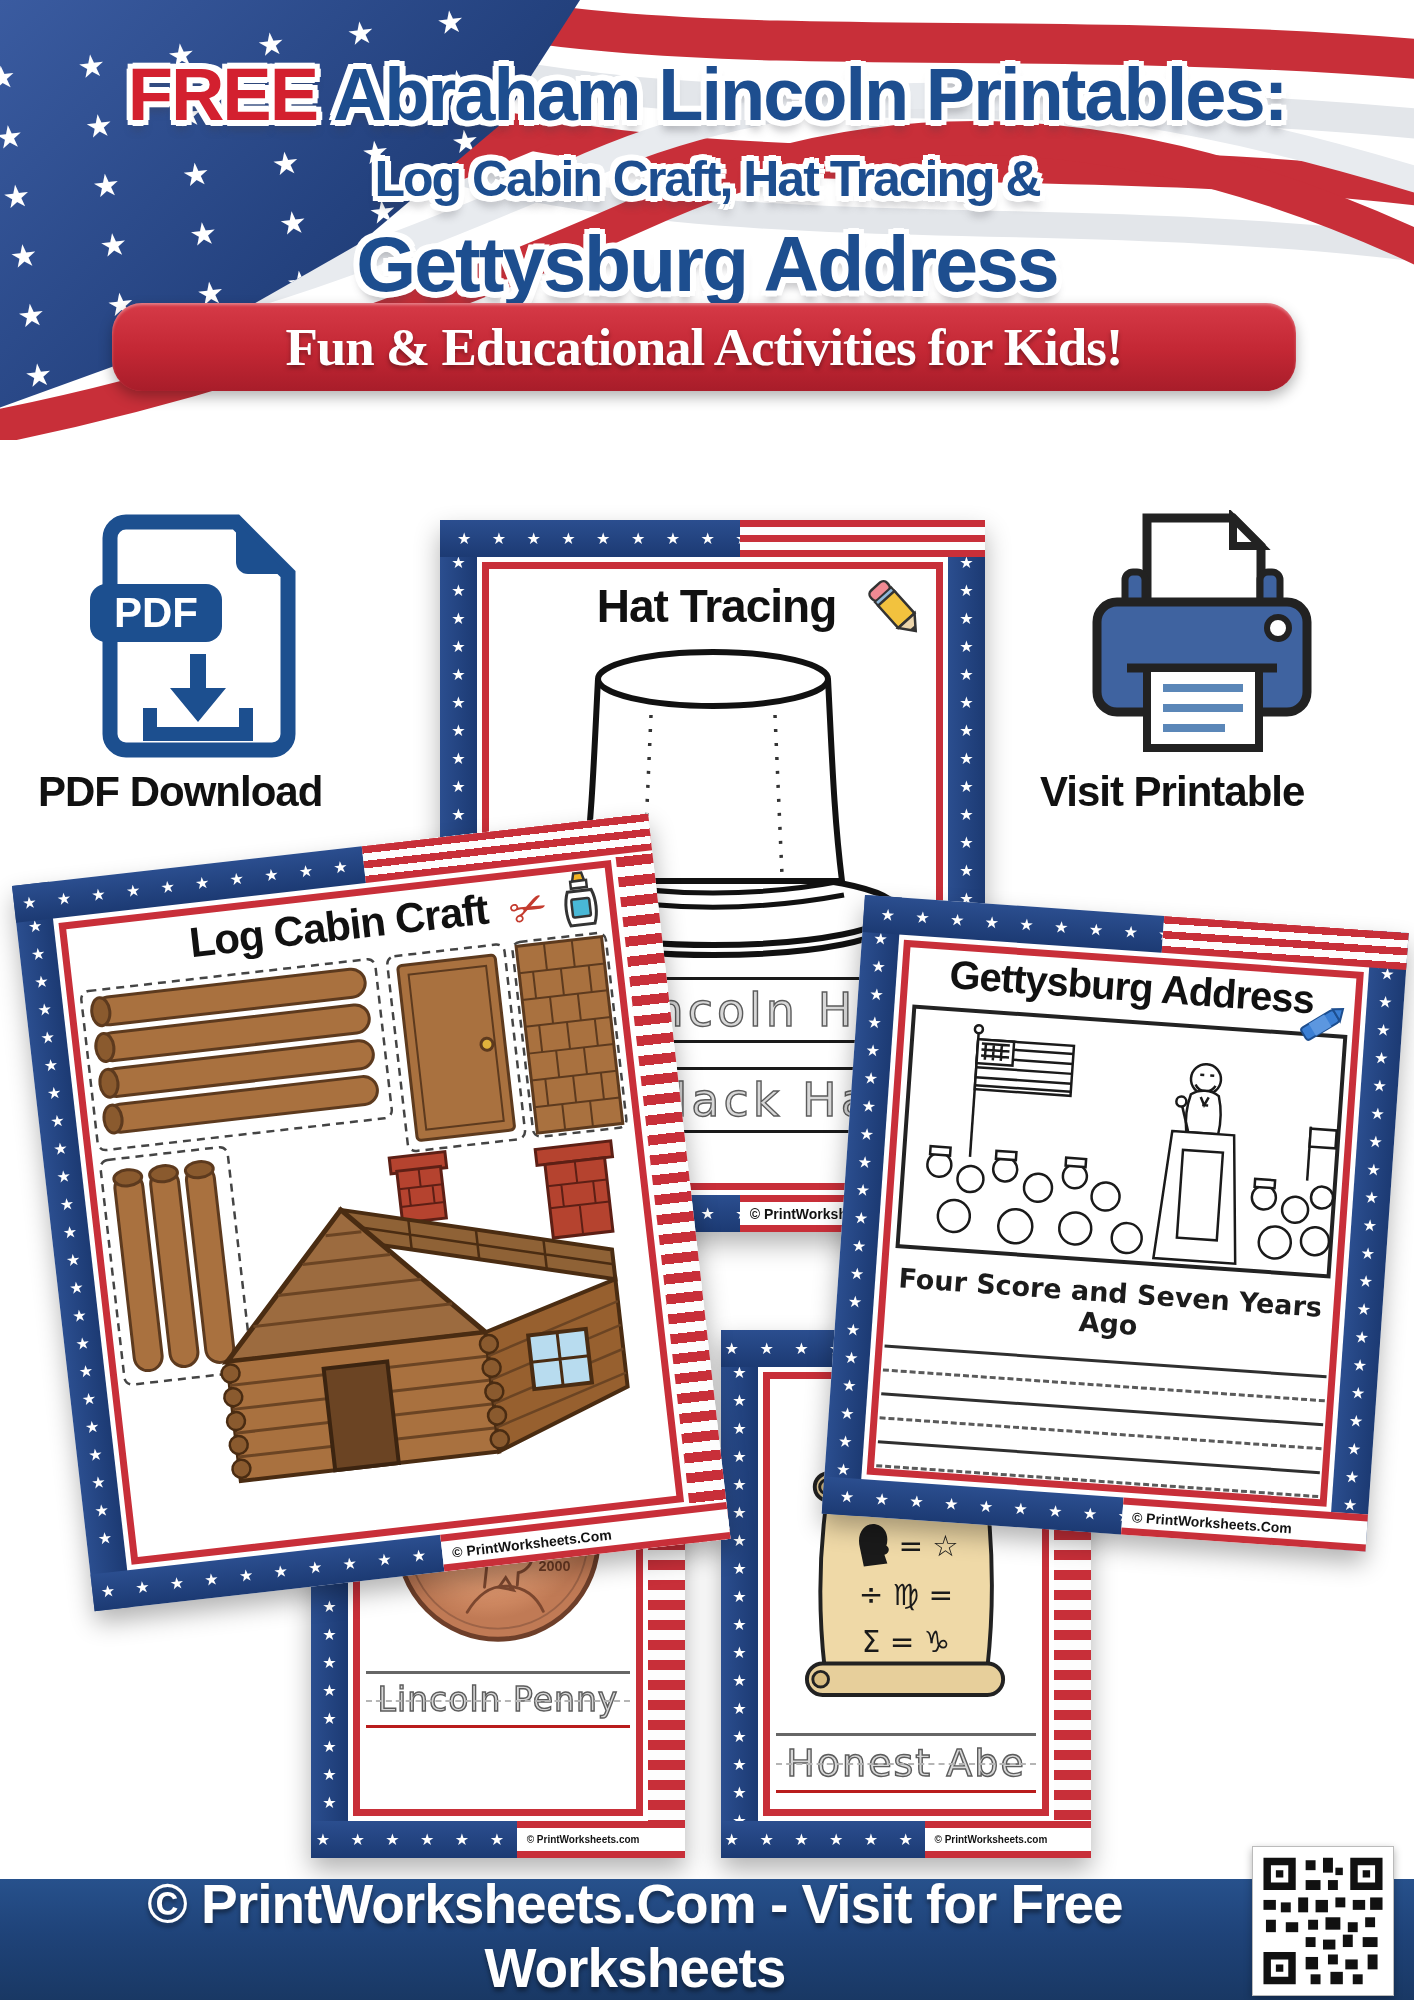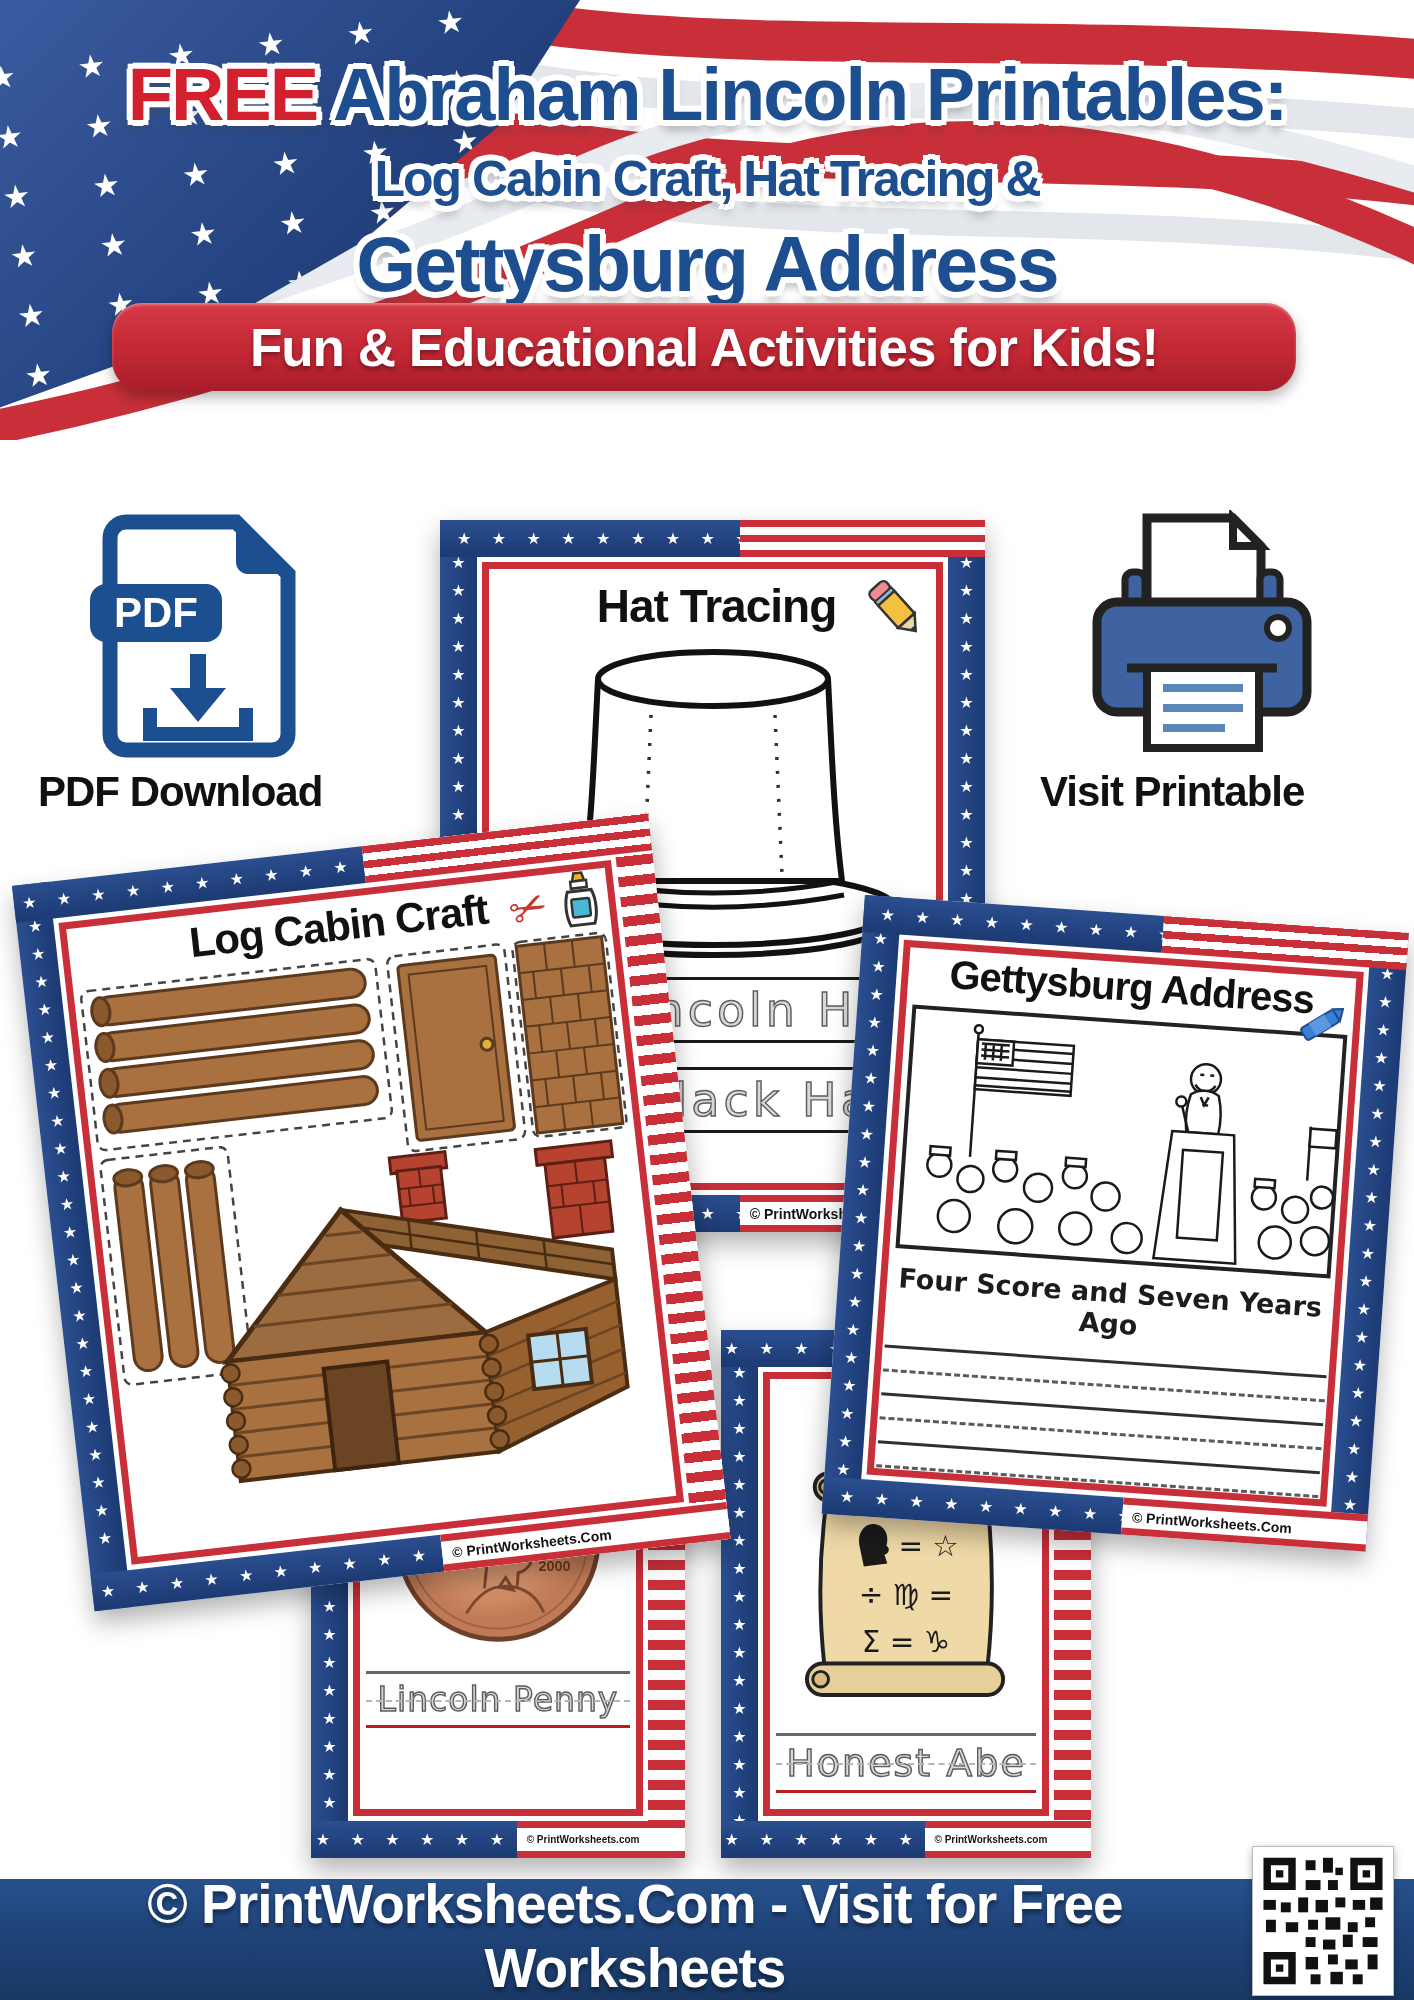--- a/index.html
+++ b/index.html
@@ -20,21 +20,21 @@
     color:#1d4e8f;
     text-shadow:-5px -5px 0 #fff,5px -5px 0 #fff,-5px 5px 0 #fff,5px 5px 0 #fff,
       -6px 0 0 #fff,6px 0 0 #fff,0 -6px 0 #fff,0 6px 0 #fff,0 10px 8px rgba(60,60,70,.35);}
   #hl1{top:58px;font-size:74px;}
   #hl2{top:154px;font-size:50px;}
   #hl3{top:226px;font-size:77px;}
   .free{color:#d3202f;}
   #banner{position:absolute;left:112px;top:303px;width:1184px;height:88px;z-index:3;
     background:linear-gradient(180deg,#d63a47 0%,#c32734 55%,#a81d2a 100%);
     border-radius:30px;box-shadow:0 6px 14px rgba(0,0,0,.3), inset 0 2px 3px rgba(255,255,255,.35);
-    display:flex;align-items:center;justify-content:center;}
+    display:flex;align-items:center;justify-content:center;font-family:Liberation Serif, serif;}
   #banner span{color:#fff;font-size:53px;font-weight:bold;letter-spacing:-1px;
     text-shadow:0 3px 4px rgba(0,0,0,.35);}
 
   
   .badge-label{position:absolute;font-size:42px;font-weight:bold;color:#111;
     letter-spacing:-1px;}
 
   
   .card{position:absolute;background:#fff;box-shadow:0 12px 24px rgba(0,0,0,.30);}
   .band-top,.band-bottom{position:absolute;left:0;right:0;height:37px;display:flex;z-index:2;}

